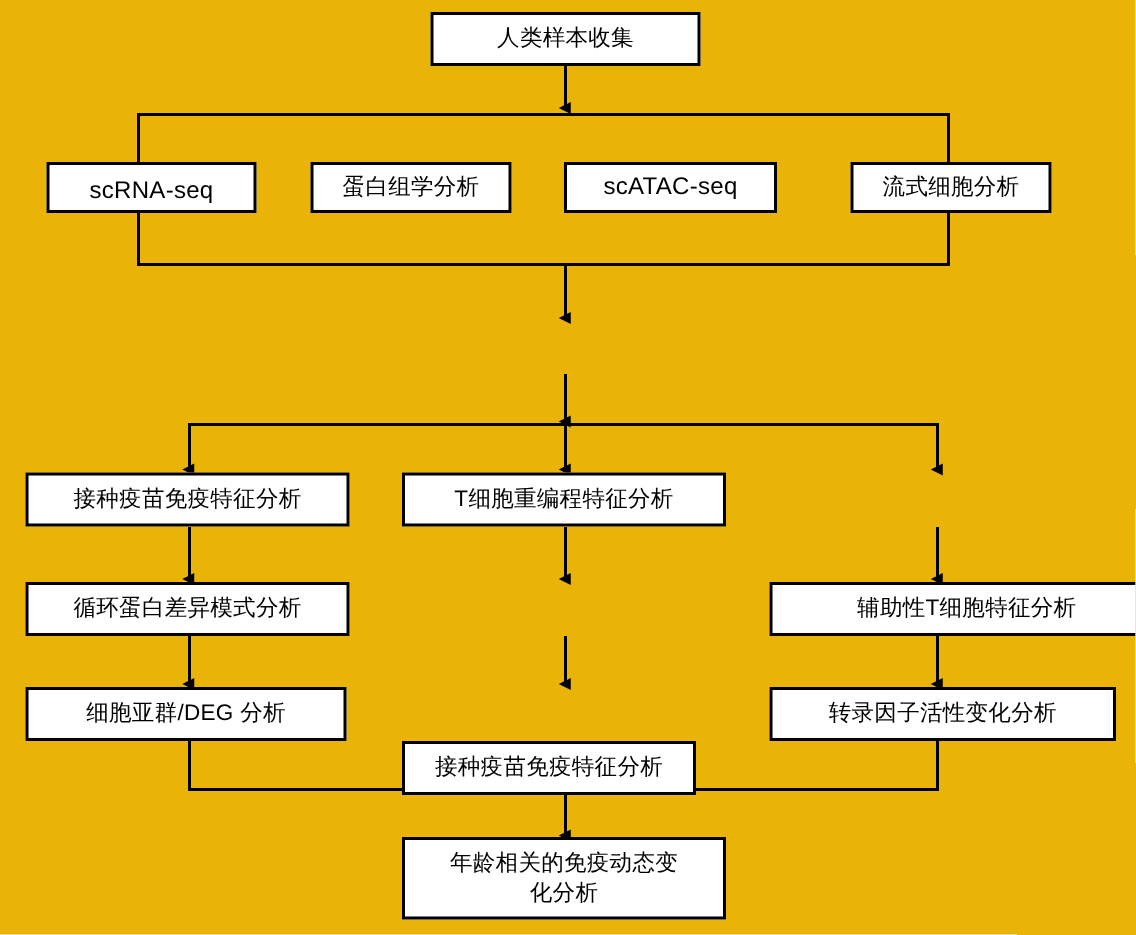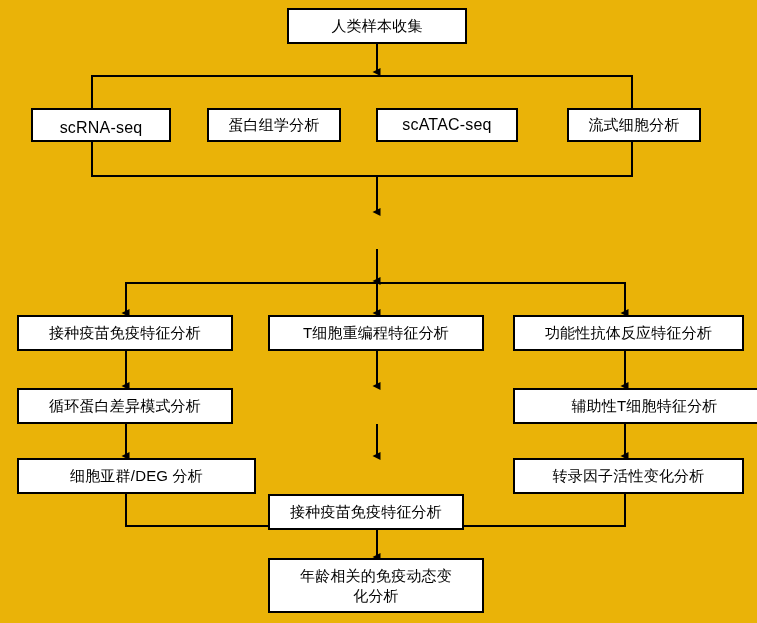--- a/index.html
+++ b/index.html
@@ -125,32 +125,29 @@
       <span class="node-label">流式细胞分析</span>
     </div>
 
 
   <div class="node cjk" style="left:17px;  top:315px; width:216px; height:36px;">
       <span class="node-label">接种疫苗免疫特征分析</span>
     </div>
   <div class="node cjk" style="left:268px; top:315px; width:216px; height:36px;">
       <span class="node-label">T细胞重编程特征分析</span>
     </div>
-  <div class="node cjk" style="left:513px; top:315px; width:231px; height:36px;">
-      <span class="node-label">功能性抗体反应特征分析</span>
-    </div>
 
   <div class="node cjk" style="left:17px;  top:388px; width:216px; height:36px;">
       <span class="node-label">循环蛋白差异模式分析</span>
     </div>
   <div class="node cjk" style="left:513px; top:388px; width:263px; height:36px;">
       <span class="node-label">辅助性T细胞特征分析</span>
     </div>
 
-  <div class="node cjk" style="left:17px;  top:458px; width:239px; height:36px;">
+  <div class="node cjk" style="left:17px;  top:458px; width:214px; height:36px;">
       <span class="node-label">细胞亚群/DEG 分析</span>
     </div>
   <div class="node cjk" style="left:268px; top:458px; width:196px; height:36px;margin-top:36px;">
       <span class="node-label">接种疫苗免疫特征分析</span>
     </div>
   <div class="node cjk" style="left:513px; top:458px; width:231px; height:36px;">
       <span class="node-label">转录因子活性变化分析</span>
     </div>
 
   <div class="node cjk two-line" style="left:268px; top:558px; width:216px; height:55px;">

